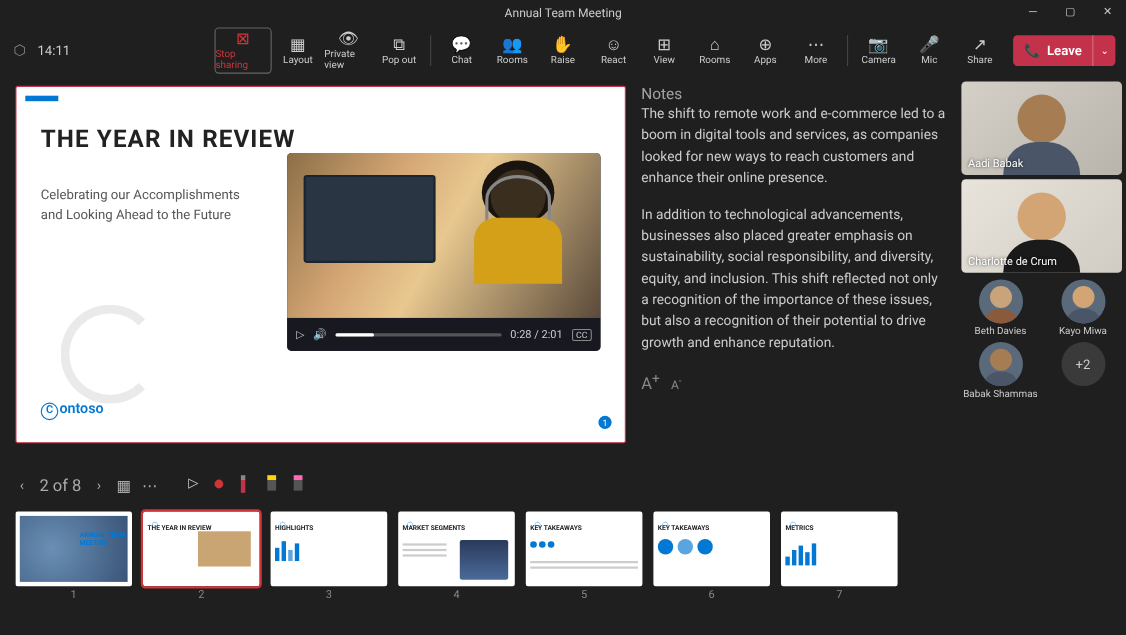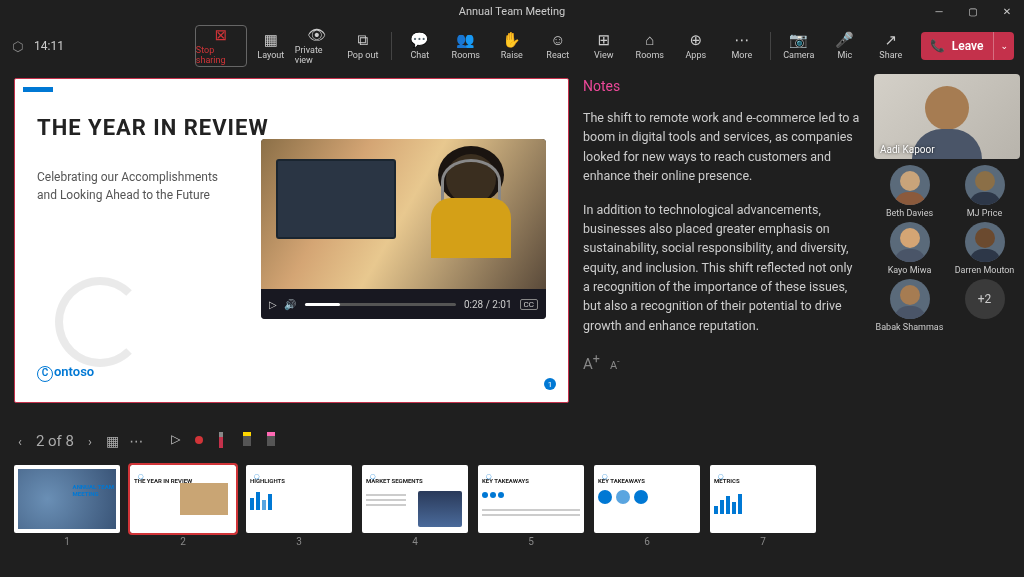--- a/index.html
+++ b/index.html
@@ -38,21 +38,21 @@
 .vid-prog{flex:1;height:3px;background:#555;border-radius:2px;position:relative}
 .vid-prog-fill{position:absolute;left:0;top:0;height:100%;width:23%;background:#fff;border-radius:2px}
 .vid-cc{border:1px solid #888;padding:0 3px;font-size:8px;border-radius:2px}
 .caption-bar{position:absolute;bottom:18px;left:90px;right:22px;background:rgba(20,20,20,.85);color:#fff;font-size:17px;padding:6px 10px;text-align:center}
 .slide-logo{position:absolute;bottom:20px;left:22px;font-size:13px;color:#0078d4;font-weight:600}
 .slide-logo::before{content:"C";display:inline-block;border:1.5px solid #0078d4;border-radius:50%;width:14px;height:14px;text-align:center;line-height:12px;margin-right:1px;font-size:10px}
 .slide-pg{position:absolute;bottom:12px;right:12px;width:12px;height:12px;border-radius:50%;background:#0078d4;color:#fff;font-size:8px;display:flex;align-items:center;justify-content:center}
 .watermark{position:absolute;bottom:35px;left:40px;width:90px;height:90px;opacity:.08}
 .watermark::before{content:"";position:absolute;inset:0;border:8px solid #000;border-radius:50%;border-right-color:transparent}
 .notes-area{flex:1;padding-right:10px}
-.notes-title{font-size:14px;color:#ec4899;margin-bottom:14px}
+.notes-title{font-size:14px;color:#a3a3a3;}
 .notes-text{font-size:12.5px;color:#ccc;line-height:1.55}
 .notes-text p{margin-bottom:14px}
 .font-controls{margin-top:16px;display:flex;gap:10px;color:#888;align-items:baseline}
 .font-a-big{font-size:15px}
 .font-a-sm{font-size:11px}
 .slide-nav{height:36px;display:flex;align-items:center;gap:10px;padding:6px 0;color:#aaa}
 .nav-chev{font-size:13px;padding:4px;cursor:pointer}
 .nav-count{font-size:15px}
 .nav-ico{font-size:14px;cursor:pointer}
 .tools{display:flex;gap:8px;margin-left:18px;align-items:center}
@@ -343,50 +343,41 @@
           </div>
           <span class="thumb-num">7</span>
         </div>
     </div>
   </div>
 
   <div class="participants">
     <div class="p-large p-large-bg2">
       <div class="p-face" style="background:#a67c52"></div>
         <div class="p-body" style="background:#4a5568"></div>
-      <span class="p-name">Aadi Kapoor</span>
+      <span class="p-name">Aadi Babak</span>
+    </div>
+    <div class="p-large p-large-bg3">
+      <div class="p-face" style="background:#d4a574"></div>
+        <div class="p-body" style="background:#1a1a1a"></div>
+      <span class="p-name">Charlotte de Crum</span>
     </div>
     <div class="p-grid">
       <div class="p-small">
           <div class="p-avatar">
             <div class="p-av-face"></div>
             <div class="p-av-body" style="background:#8b5a3c"></div>
           </div>
           <span class="p-sm-name">Beth Davies</span>
         </div>
       <div class="p-small">
           <div class="p-avatar">
-            <div class="p-av-face" style="background:#8b6f47"></div>
-            <div class="p-av-body" style="background:#2d3748"></div>
-          </div>
-          <span class="p-sm-name">MJ Price</span>
-        </div>
-      <div class="p-small">
-          <div class="p-avatar">
             <div class="p-av-face" style="background:#d4a574"></div>
             <div class="p-av-body" style="background:#4a5568"></div>
           </div>
           <span class="p-sm-name">Kayo Miwa</span>
-        </div>
-      <div class="p-small">
-          <div class="p-avatar">
-            <div class="p-av-face" style="background:#6b4a2f"></div>
-            <div class="p-av-body" style="background:#2d3748"></div>
-          </div>
-          <span class="p-sm-name">Darren Mouton</span>
         </div>
       <div class="p-small">
           <div class="p-avatar">
             <div class="p-av-face" style="background:#a67c52"></div>
             <div class="p-av-body" style="background:#4a5568"></div>
           </div>
           <span class="p-sm-name">Babak Shammas</span>
         </div>
       <div class="p-small">
           <div class="p-more">+2</div>

